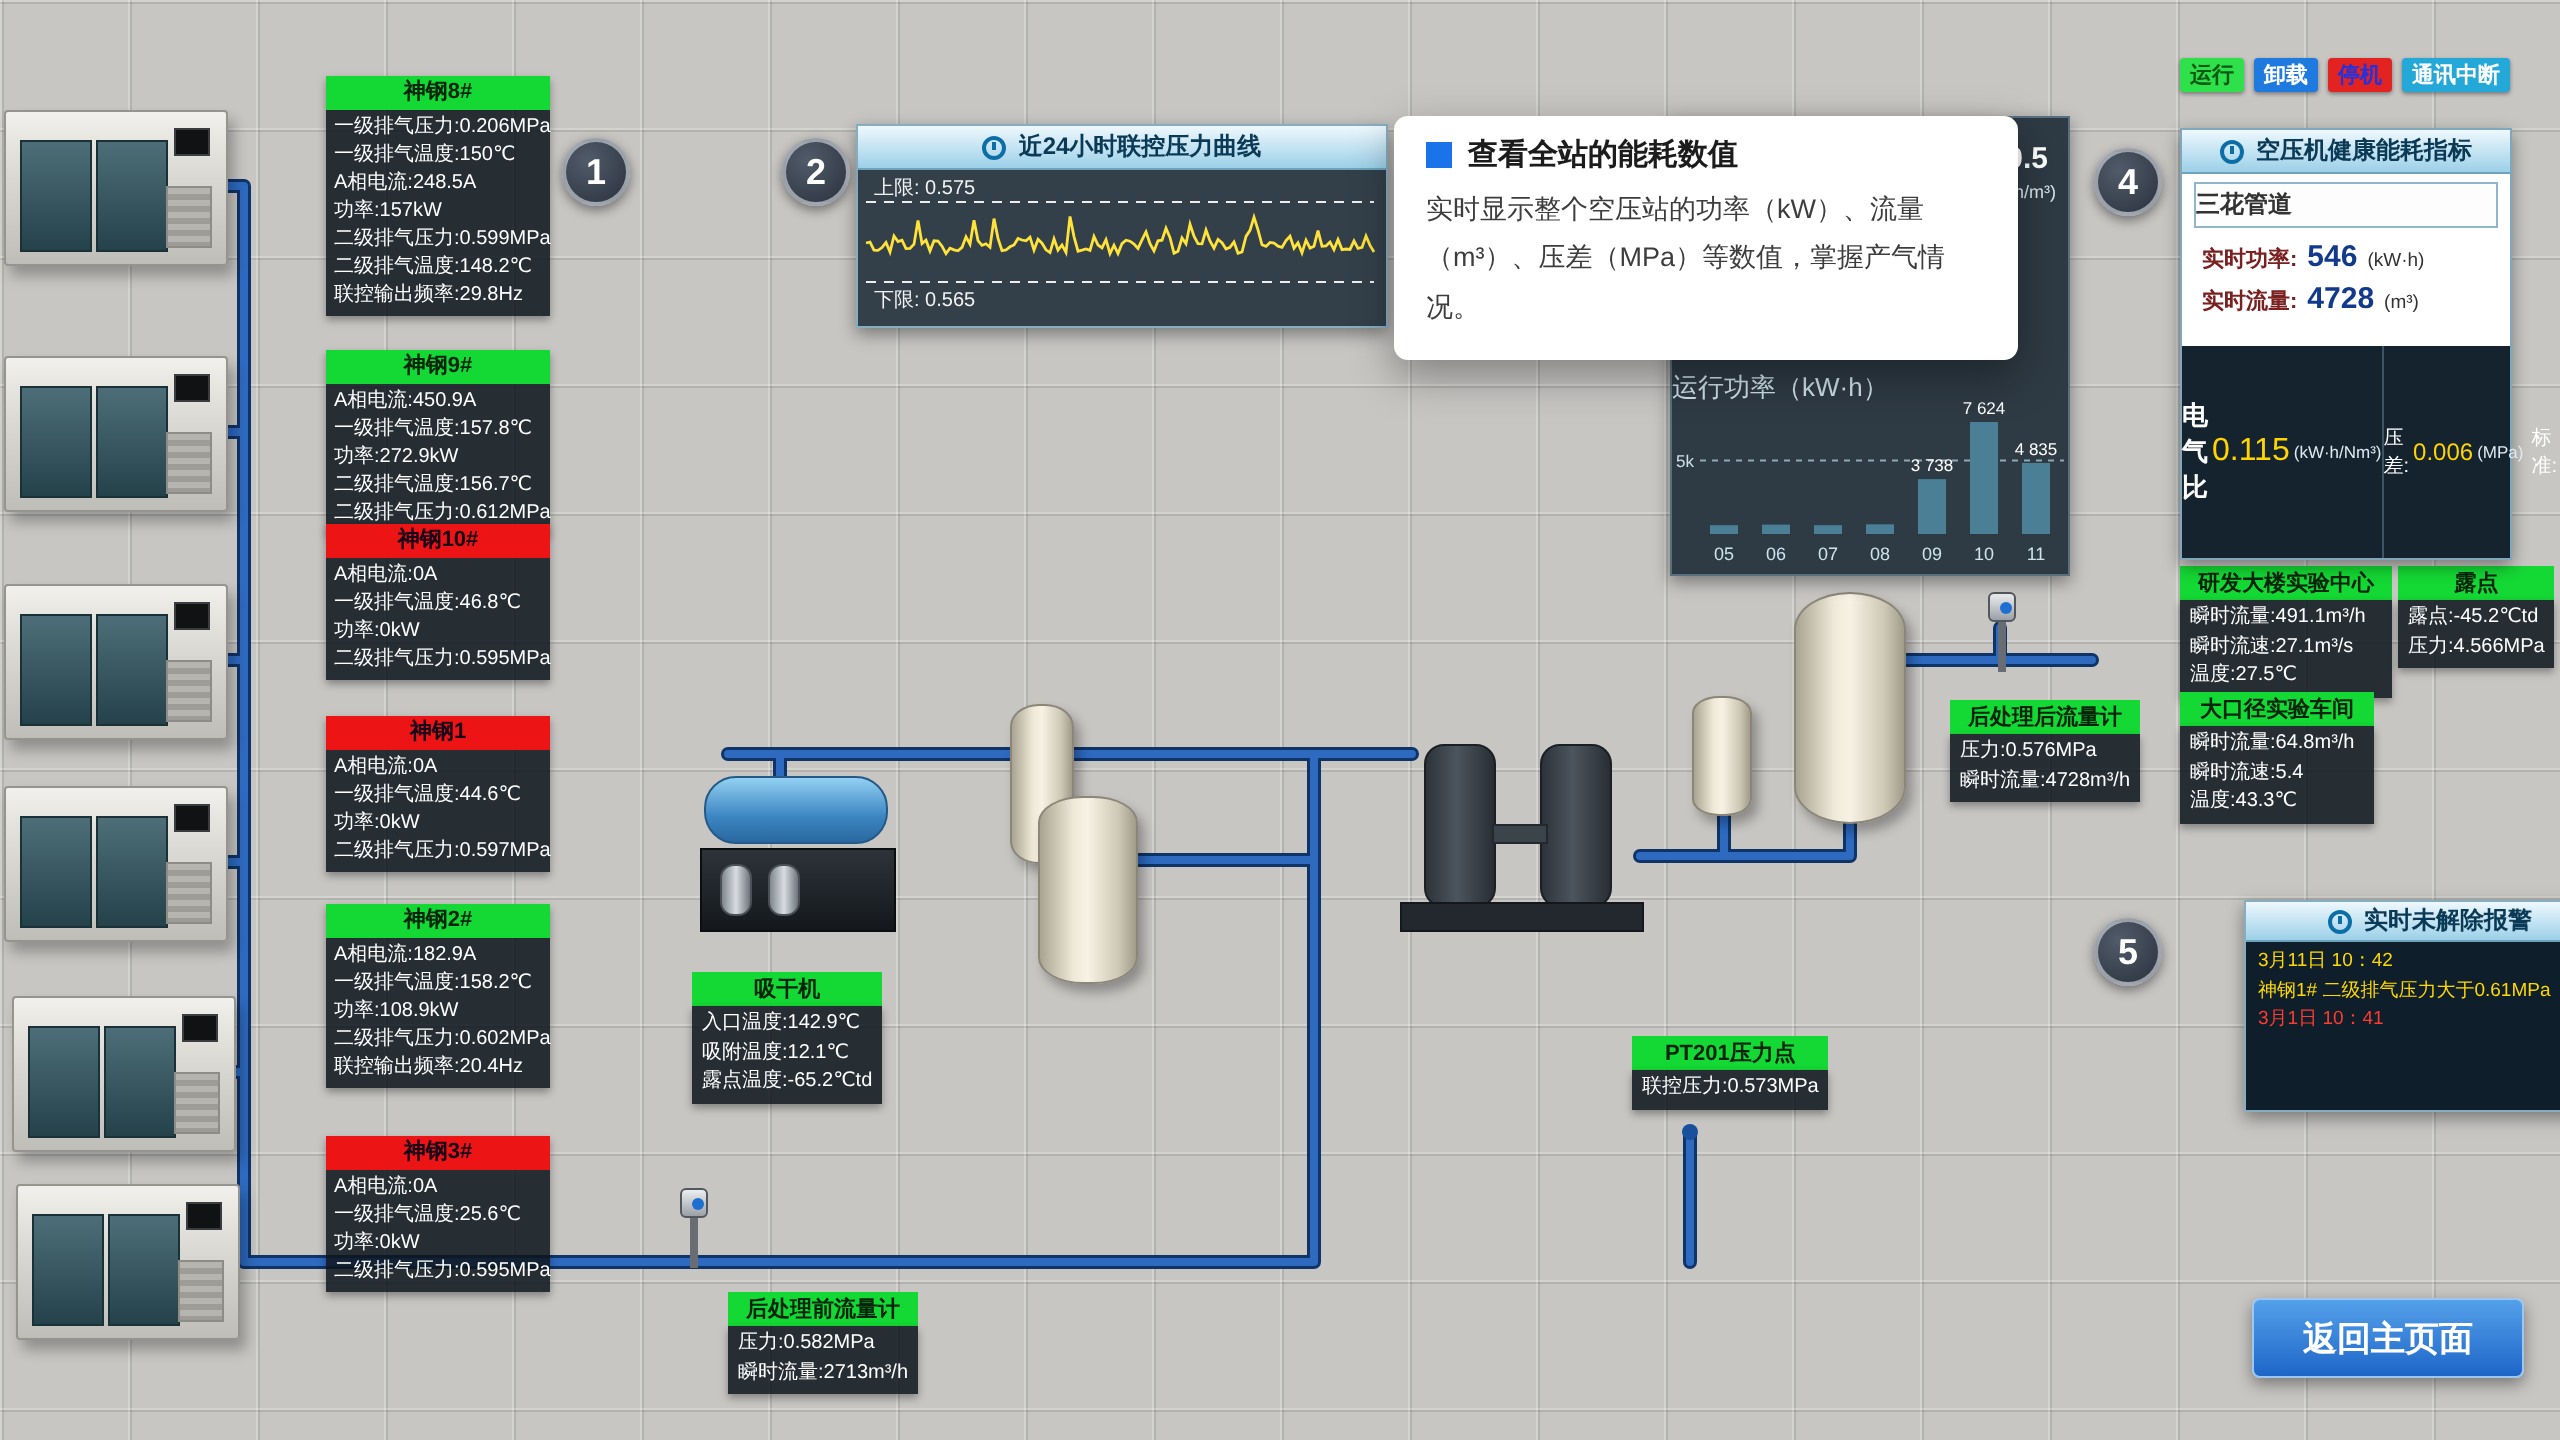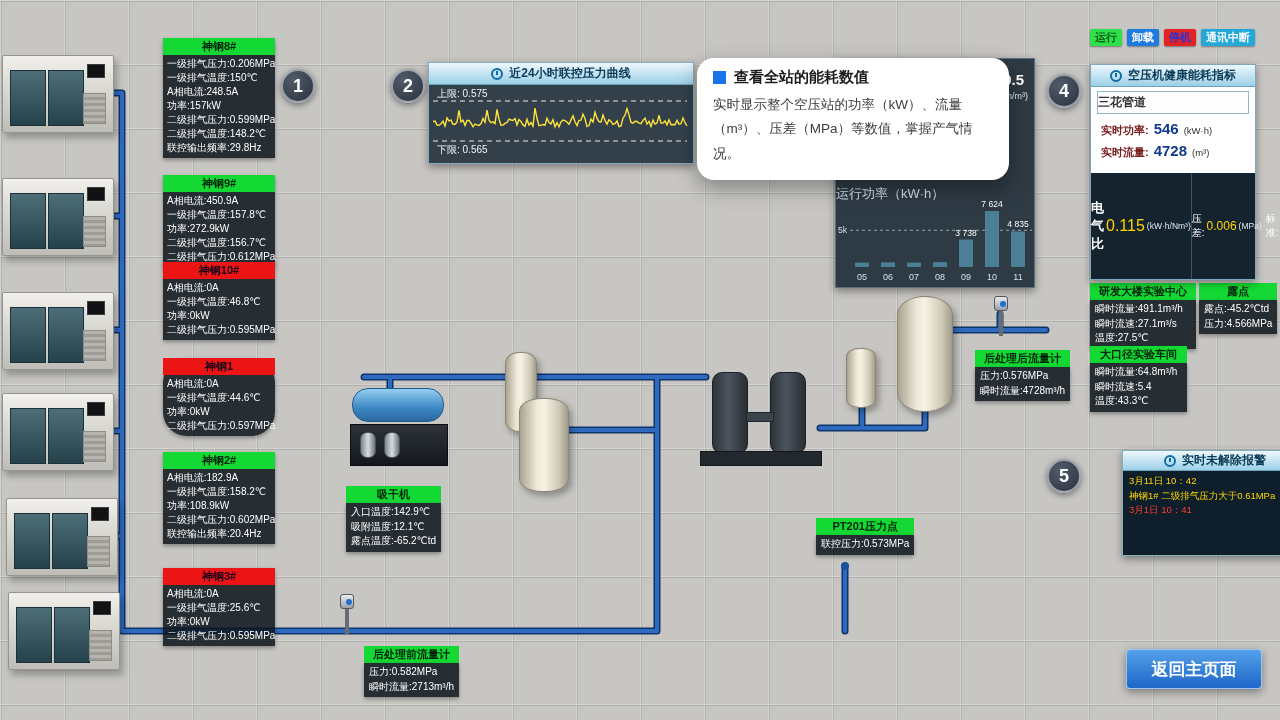--- a/index.html
+++ b/index.html
@@ -79,21 +79,21 @@
   .health .hr{width:80%;border-top:1px solid #3a5566;margin:3px 0}
   
   .alarm{position:absolute;left:1122px;top:450px;width:186px;height:106px;z-index:5;background:#0e1e2a;border:1px solid #85aebf;box-shadow:0 3px 8px rgba(0,0,0,.4)}
   .alarm .list{padding:3px 6px;font-size:9.5px;line-height:1.55;white-space:nowrap;overflow:hidden}
   
   .legend{position:absolute;left:1090px;top:29px;width:184px;display:flex;gap:5px;z-index:6}
   .leg-btn{font-size:11px;padding:1px 5px;border-radius:2px;font-weight:bold;box-shadow:0 1px 2px rgba(0,0,0,.4);cursor:pointer;white-space:nowrap}
   .badge{position:absolute;width:34px;height:34px;border-radius:50%;z-index:9;display:flex;align-items:center;justify-content:center;
     background:radial-gradient(circle at 35% 30%,#515b69,#2b323e);border:2px solid rgba(235,240,245,.55);
     color:#fff;font-size:18px;font-weight:bold;box-shadow:0 2px 6px rgba(0,0,0,.45)}
-  .tooltip{position:absolute;left:697px;top:58px;width:312px;height:122px;z-index:8;background:#fff;border-radius:17px;
+  .tooltip{position:absolute;left:697px;top:58px;width:312px;height:122px;z-index:8;background:#fff;border-radius:7px;
     box-shadow:0 8px 22px rgba(0,0,0,.35);padding:10px 16px 8px}
   .tooltip .th{display:flex;align-items:center;gap:8px;font-size:15px;font-weight:bold;color:#1c1c1c;margin-bottom:6px}
   .tooltip .sq{width:13px;height:13px;background:#1a73e8;flex:0 0 auto}
   .tooltip .tb{font-size:13.5px;color:#3d3d3d;line-height:1.8}
   .return-btn{position:absolute;left:1126px;top:649px;width:136px;height:40px;z-index:6;border:1px solid #9cc6f0;border-radius:4px;
     background:linear-gradient(#55a0ea,#1d66c8);color:#fff;font-size:17px;font-weight:bold;display:flex;align-items:center;justify-content:center;
     box-shadow:0 3px 8px rgba(0,0,0,.4);cursor:pointer;font-family:inherit}
 </style>
 </head>
 <body>
@@ -202,21 +202,21 @@
         <div>二级排气温度:156.7℃</div>
         <div>二级排气压力:0.612MPa</div>
       </div>
       <div class="info-panel" style="left: 163px; top: 262px; width: 112px;">
         <div class="hdr stop">神钢10#</div>
         <div>A相电流:0A</div>
         <div>一级排气温度:46.8℃</div>
         <div>功率:0kW</div>
         <div>二级排气压力:0.595MPa</div>
       </div>
-      <div class="info-panel" style="left: 163px; top: 358px; width: 112px; border-radius: 24px;">
+      <div class="info-panel" style="left: 163px; top: 358px; width: 112px;">
         <div class="hdr stop">神钢1</div>
         <div>A相电流:0A</div>
         <div>一级排气温度:44.6℃</div>
         <div>功率:0kW</div>
         <div>二级排气压力:0.597MPa</div>
       </div>
       <div class="info-panel" style="left: 163px; top: 452px; width: 112px;">
         <div class="hdr run">神钢2#</div>
         <div>A相电流:182.9A</div>
         <div>一级排气温度:158.2℃</div>

